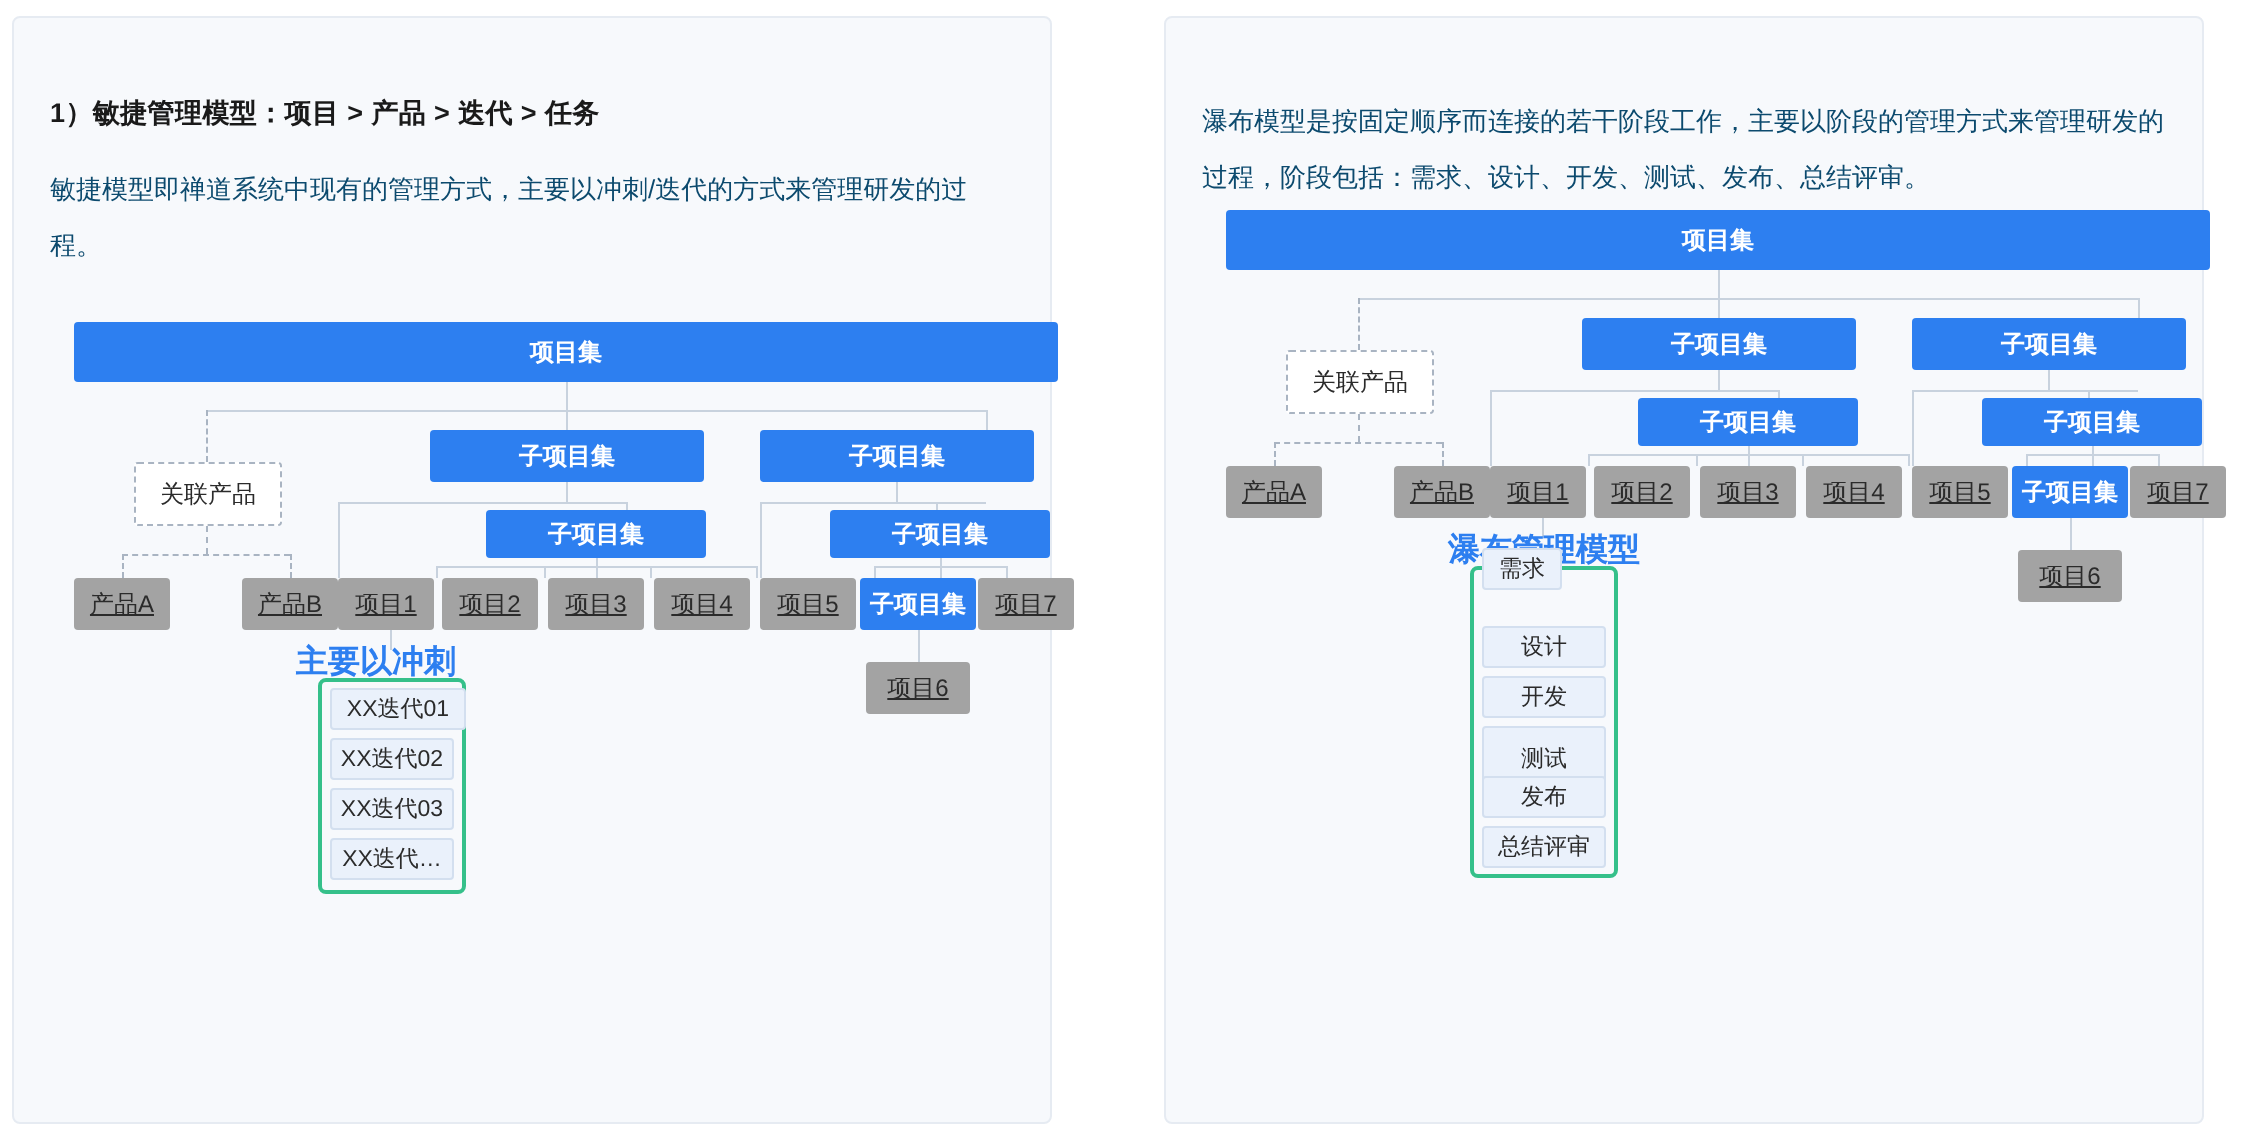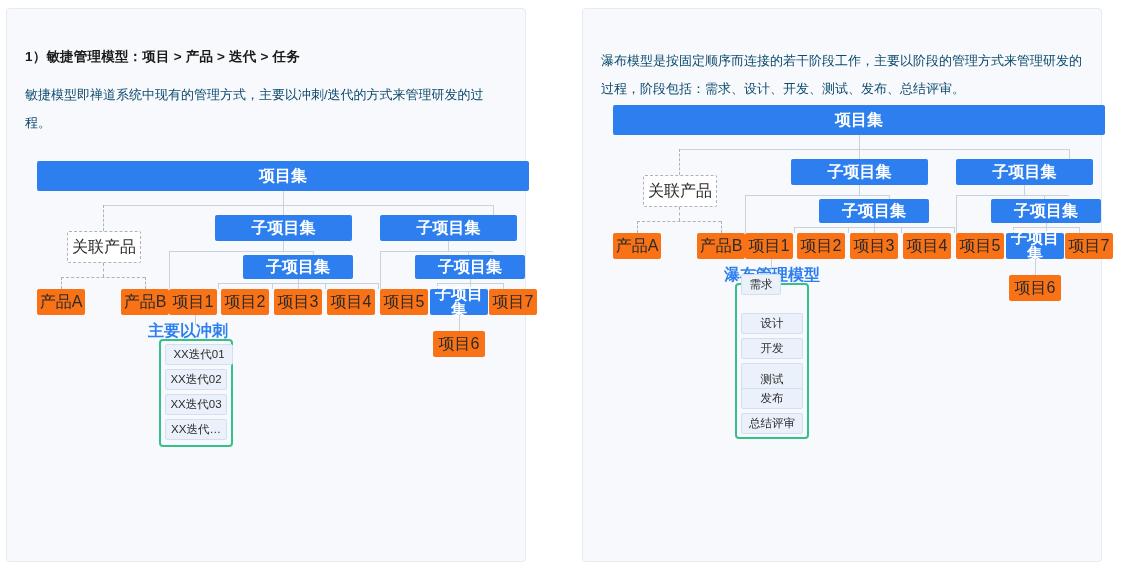--- a/index.html
+++ b/index.html
@@ -50,36 +50,37 @@
   
   .diagram {
     position: relative;
     height: 390px;
     margin-top: 14px;
   }
   .node {
     position: absolute;
     box-sizing: border-box;
     text-align: center;
-    font-size: 16px;
+    font-size: 12px;
     line-height: 1;
     display: flex;
     align-items: center;
     justify-content: center;
   }
   .blue {
     background: #2d7ff0;
     color: #ffffff;
     font-weight: bold;
     border-radius: 2px;
   }
   .lightblue {
-    background: #f97316;
+    background: #a3a3a3;
     color: #2b2b2b;
     border-radius: 2px;
+    text-decoration: underline;
   }
   .white-dash {
     background: #ffffff;
     color: #2b2b2b;
     border: 1px dashed #a9b4c2;
     border-radius: 2px;
   }
   .line {
     position: absolute;
     background: #c8d2de;

